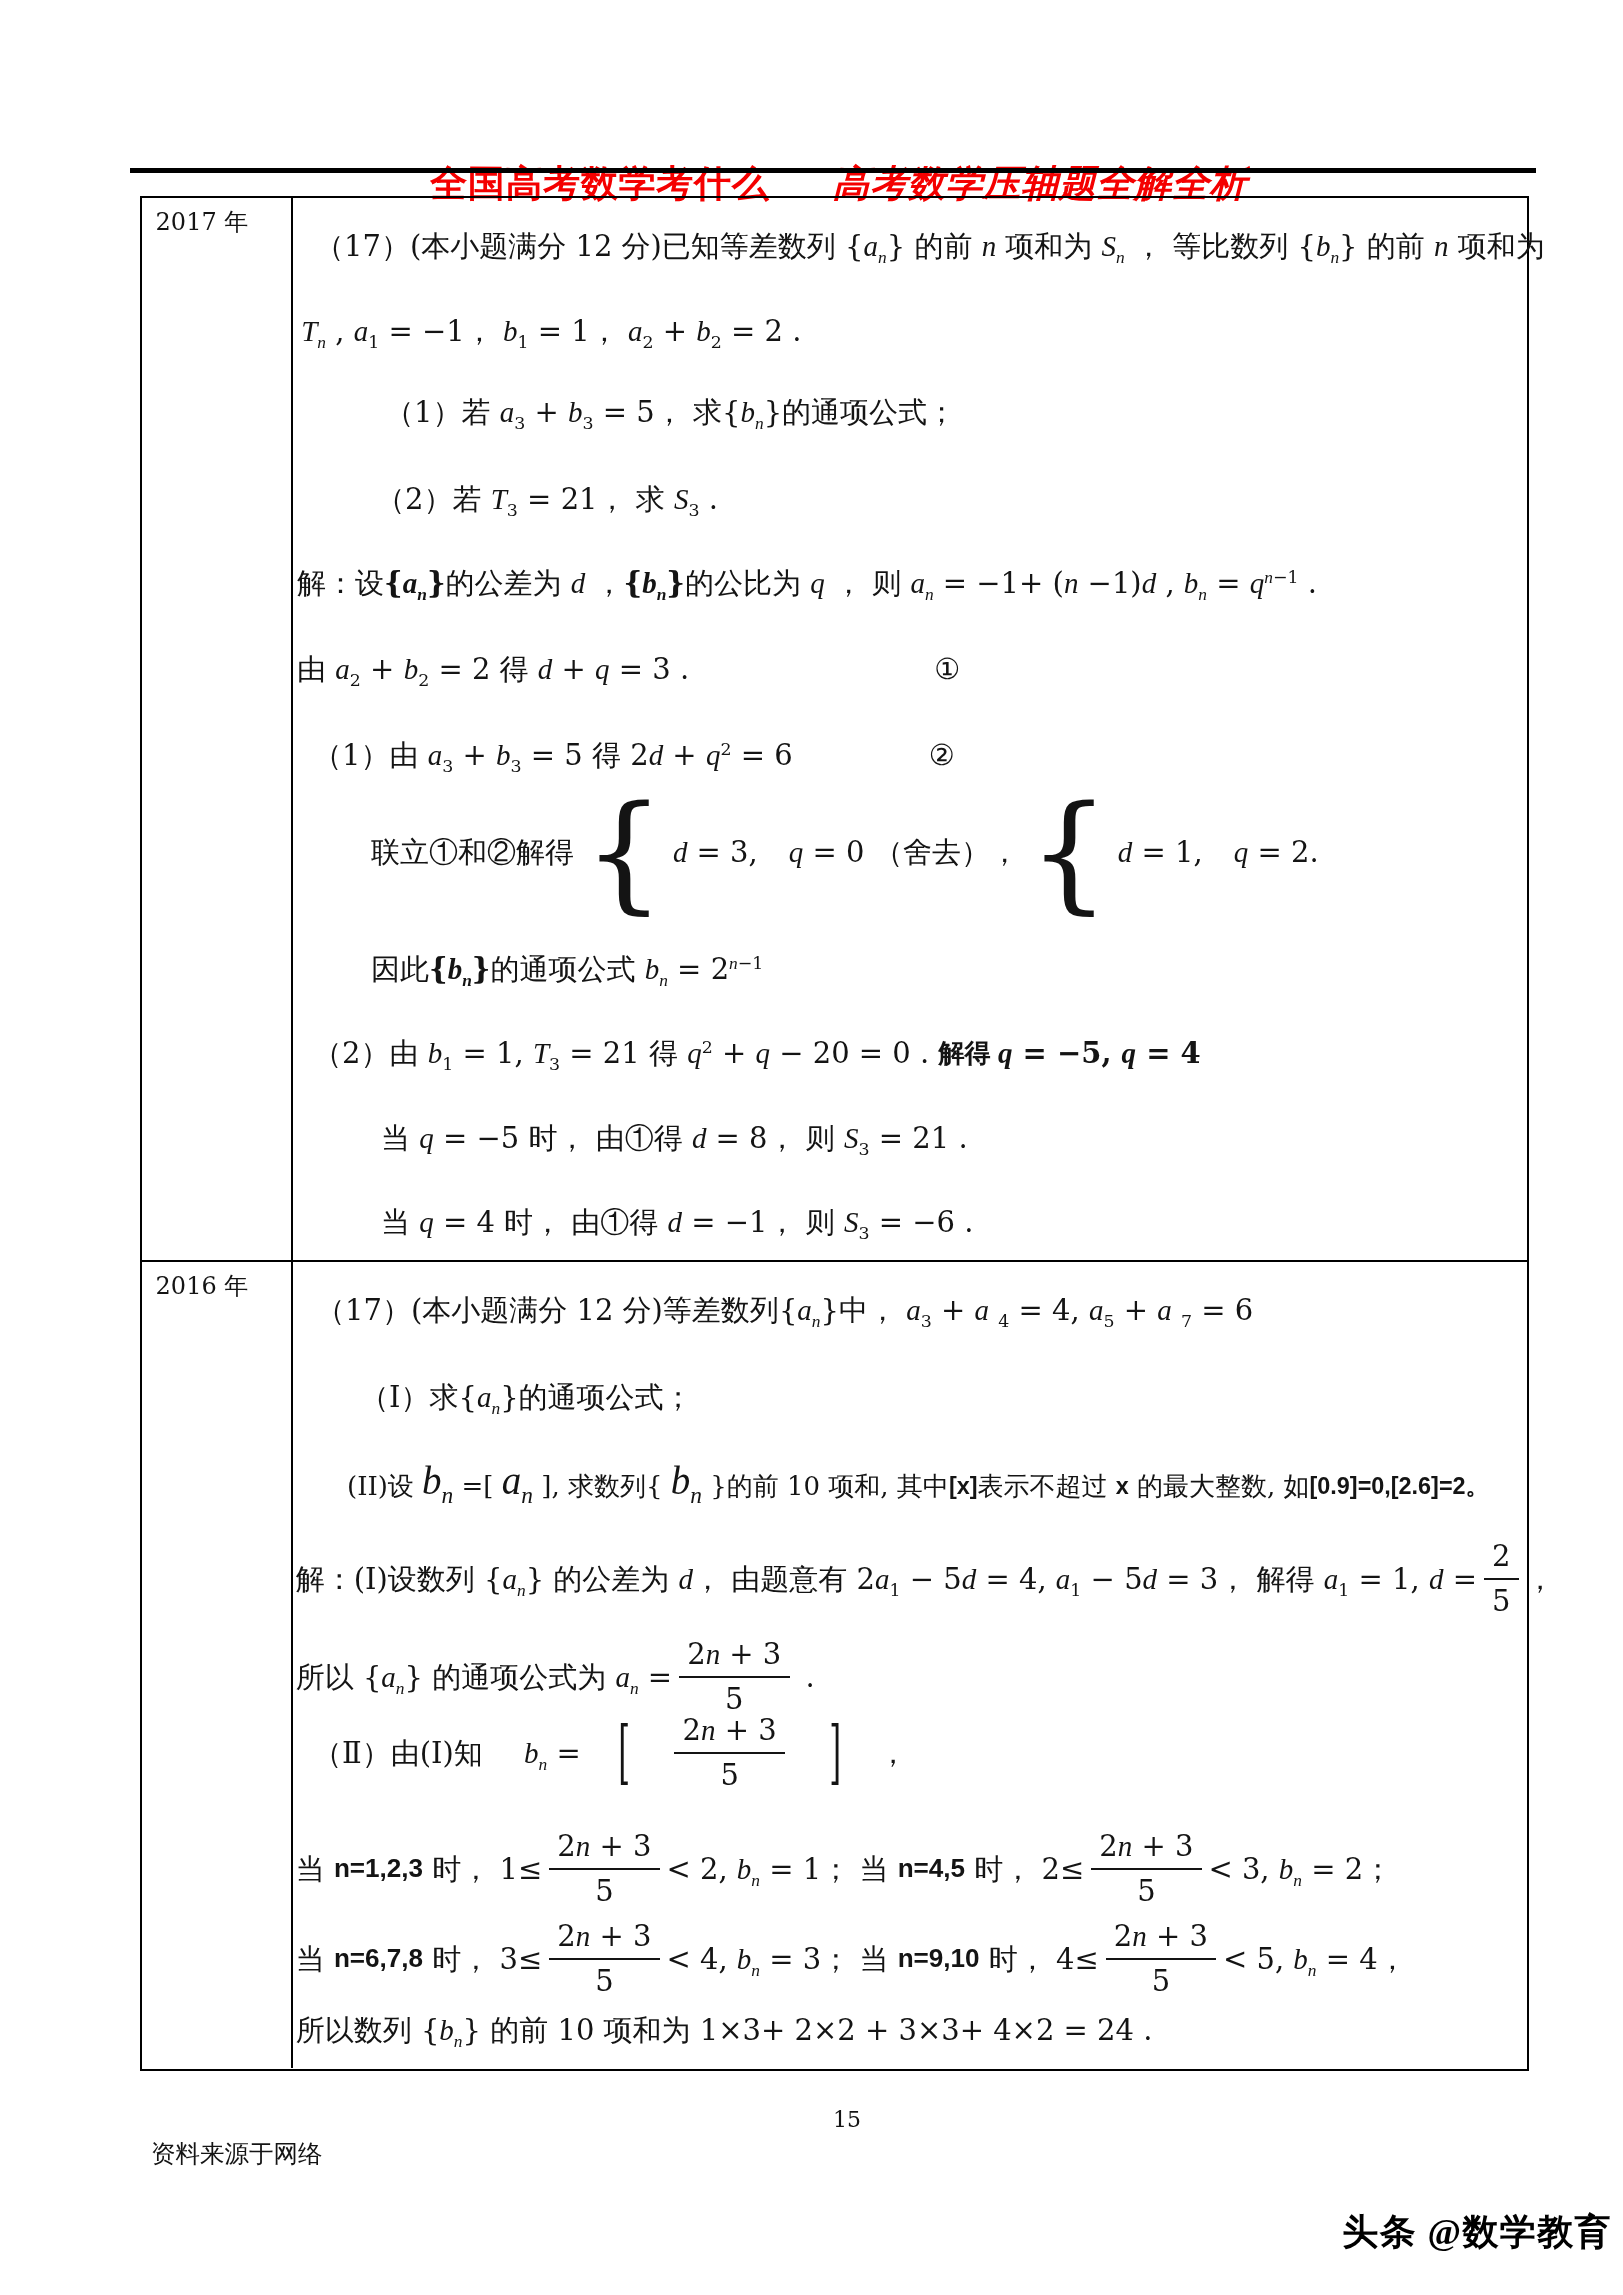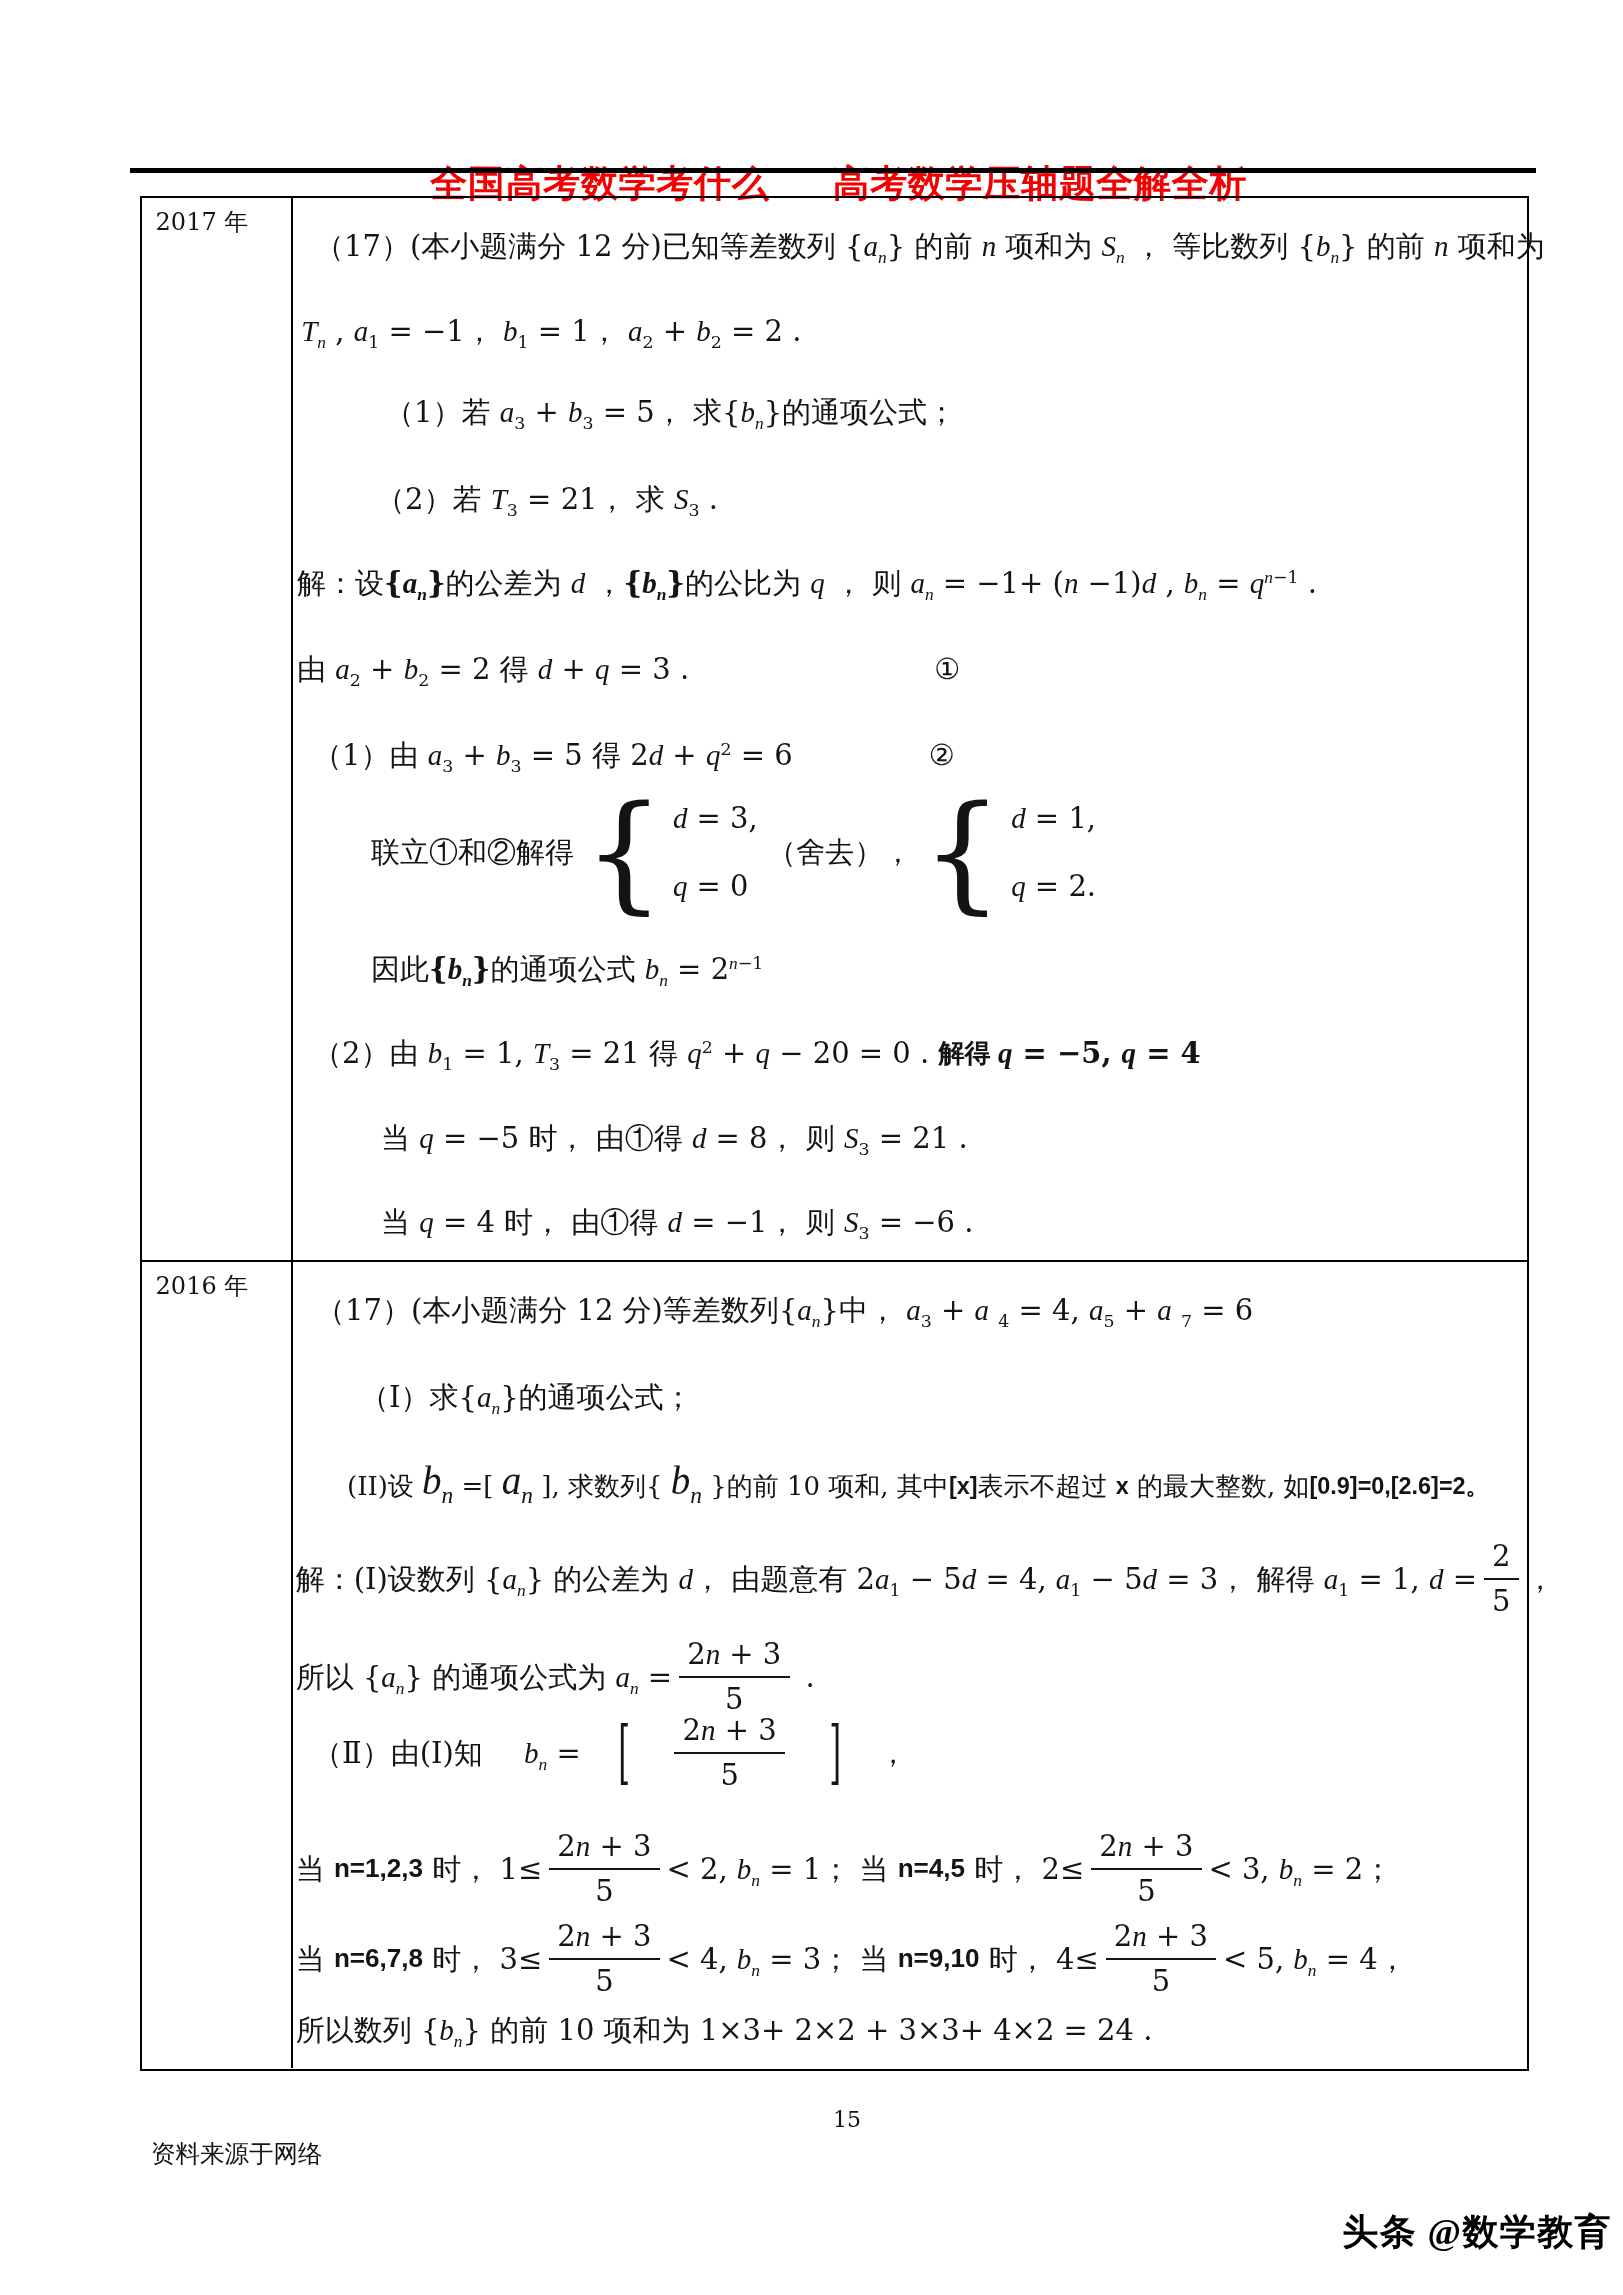--- a/index.html
+++ b/index.html
@@ -1,21 +1,21 @@
 <!DOCTYPE html>
 <html style="font-size:11px"><head>
 <meta charset="utf-8">
 <style>
   html,body{margin:0;padding:0;background:#ffffff;}
   .page{position:relative;width:1623px;height:2295px;background:#fff;overflow:hidden;
         font-family:"DejaVu Serif","Liberation Serif",serif;color:#141414;}
   
   .title-row{position:absolute;top:115px;left:0;width:100%;text-align:center;
              font-size:37px;font-weight:700;color:#f40000;letter-spacing:0.7px;white-space:pre;}
-  .title-part2{margin-left:63px;}
+  .title-part2{margin-left:63px;font-style:italic;}
   .title-rule{position:absolute;left:130px;top:168px;width:1406px;height:4.8px;background:#000;}
   
   .qa-table{position:absolute;left:140px;top:196px;width:1389px;height:1875px;
             border:2.7px solid #000;box-sizing:border-box;}
   .qa-row{display:flex;box-sizing:border-box;}
   .qa-row.r1{height:1064px;border-bottom:2.7px solid #000;}
   .qa-row.r2{height:806px;border-radius:23px;}
   .cell-year{width:151px;border-right:2.7px solid #000;box-sizing:border-box;
              font-size:24px;padding:8.2px 0 0 13.6px;white-space:pre;}
   .cell-content{flex:1;position:relative;font-size:29px;}
@@ -25,21 +25,21 @@
   .m{}
   .mb{font-weight:700;}
   .b{font-family:"Liberation Sans","DejaVu Sans",sans-serif;font-weight:700;font-size:0.9em;}
   sub{font-size:0.6em;vertical-align:-0.42em;line-height:0;}
   sup{font-size:0.6em;vertical-align:0.55em;line-height:0;}
   .frac{display:inline-flex;flex-direction:column;align-items:center;margin:0 6.8px;}
   .frac .fn{border-bottom:2.7px solid #141414;padding:0 8.2px 4.1px;}
   .frac .fd{padding-top:2.7px;}
   .cases{display:inline-flex;align-items:center;margin:0 9.5px;}
   .cases .cbrace{font-size:4.4em;line-height:0.85;margin-right:8.2px;font-weight:400;}
-  .cases .crows{display:inline-flex;flex-direction:column;gap:31px;}
+  .cases .crows{display:inline-flex;flex-direction:row;gap:31px;}
   .bigb{display:inline-block;transform:scaleY(2.3);font-size:1.05em;margin:0 5.5px;}
   .gap{display:inline-block;}
   .lg{font-size:1.5em;position:relative;top:-5.5px;}
   
   .page-number{position:absolute;left:833px;top:2107px;font-size:22px;}
   .source-note{position:absolute;left:151px;top:2137px;font-size:24.5px;}
   .watermark{position:absolute;right:11px;top:2208px;font-size:36px;font-weight:900;
              font-family:Liberation Serif, serif;color:#000;letter-spacing:1.4px;
              text-shadow:2px 2px 0 #fff,-2px -2px 0 #fff,2px -2px 0 #fff,-2px 2px 0 #fff,4.1px 4.1px 0 rgba(255,255,255,.85);}
 </style>

